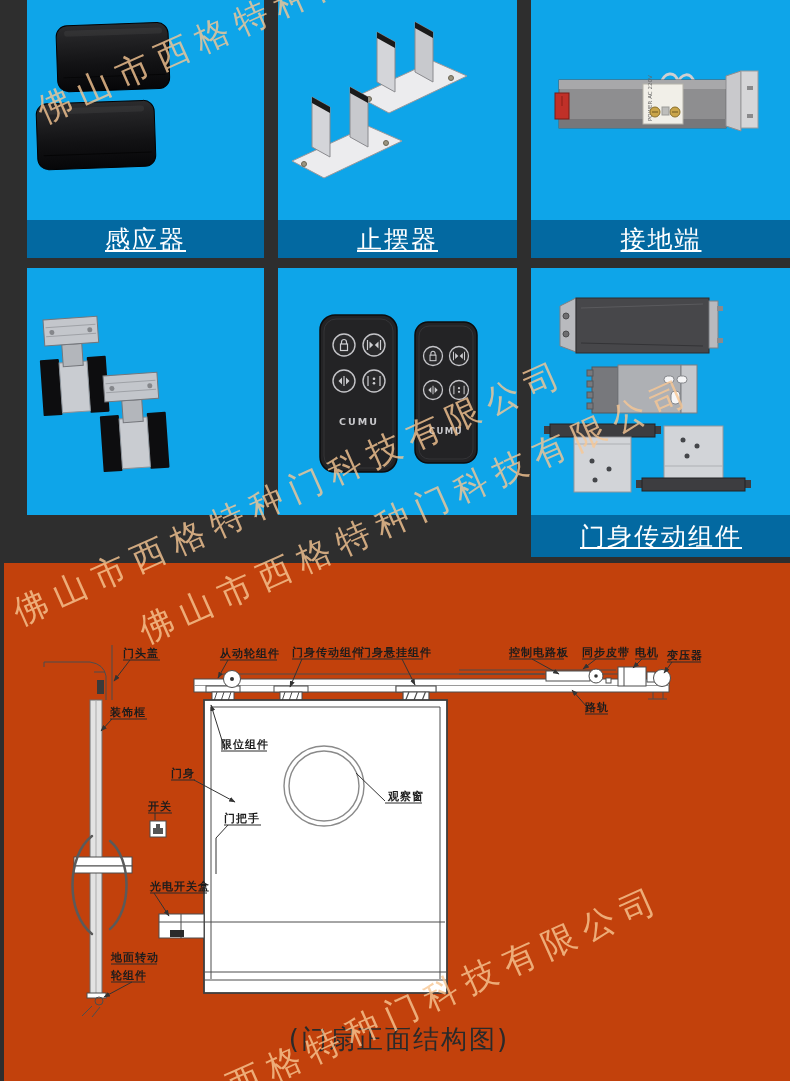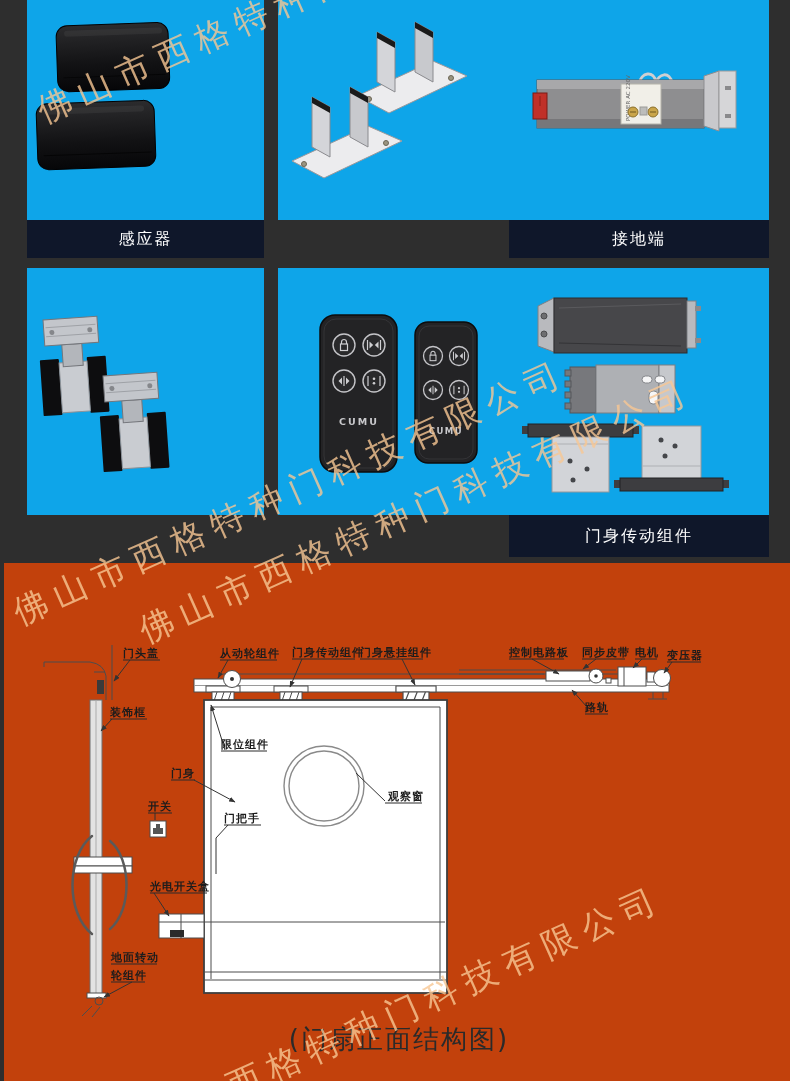--- a/index.html
+++ b/index.html
@@ -5,28 +5,28 @@
   html,body{margin:0;padding:0}
   body{
     width:790px;height:1081px;position:relative;overflow:hidden;
     background:#2e2e2e;
     font-family:"DejaVu Sans","Liberation Sans",sans-serif;
   }
   .tile{position:absolute;margin:0;display:flex;flex-direction:column}
   .tile-img{background:#0ea5e9;width:100%;overflow:hidden}
   .tile-img svg{display:block}
   .tile-label{
-    background:#0f172a;color:#fff;display:flex;align-items:center;justify-content:center;
-    font-size:16px;letter-spacing:2px;font-weight:500;
+    background:#0369a1;color:#fff;display:flex;align-items:center;justify-content:center;
+    font-size:25px;letter-spacing:2px;font-weight:500;text-decoration:underline;
   }
   .r1 .tile-img{height:220px}.r1 .tile-label{height:38px}
   .r2 .tile-img{height:247px}.r2 .tile-label{height:42px}
   #tile1,#tile4{left:27px;width:237px}
   #tile2,#tile5{left:278px;width:239px}
-  #tile3,#tile6{left:509px;width:260px}
+  #tile3,#tile6{left:531px;width:260px}
   #tile1,#tile2,#tile3{top:0}
   #tile4,#tile5,#tile6{top:268px}
   .diagram-section{position:absolute;left:4px;top:563px;width:790px;height:518px;background:#c2410c}
   .wm{
     position:absolute;white-space:nowrap;pointer-events:none;z-index:5;
     font-size:34px;letter-spacing:9px;font-weight:400;
     color:rgba(247,199,148,0.80);
     transform-origin:0 0;transform:rotate(-24deg);
   }
   
@@ -88,20 +88,21 @@
         <polygon points="2,76 34,93 112,56 78,41" fill="#ececee" stroke="#98989c"></polygon>
         <polygon points="22,12 22,62 40,72 40,22" fill="#d4d5d9" stroke="#8a8a8e"></polygon>
         <polygon points="22,12 40,22 40,28 22,18" fill="#1a1a1a"></polygon>
         <polygon points="60,2 60,52 78,62 78,12" fill="#c8c9cd" stroke="#8a8a8e"></polygon>
         <polygon points="60,2 78,12 78,18 60,8" fill="#1a1a1a"></polygon>
         <circle cx="14" cy="79" r="2.5" fill="#9a9480" stroke="#6b6555"></circle>
         <circle cx="96" cy="58" r="2.5" fill="#9a9480" stroke="#6b6555"></circle>
       </g>
     </svg>
   </div>
+  <figcaption class="tile-label">止摆器</figcaption>
 </figure>
 
 <figure class="tile r1" id="tile3">
   <div class="tile-img">
     <svg viewBox="0 0 233 220" width="233" height="220">
       <g>
         <path d="M130 84 c2,-12 15,-14 17,-2" stroke="#cfcfd1" stroke-width="3" fill="none"></path>
         <path d="M147 84 c2,-11 14,-13 16,-1" stroke="#cfcfd1" stroke-width="3" fill="none"></path>
         <rect x="28" y="80" width="167" height="48" fill="#8e8e90" stroke="#5c5c5e"></rect>
         <rect x="28" y="80" width="167" height="9" fill="#a8a8aa"></rect>

